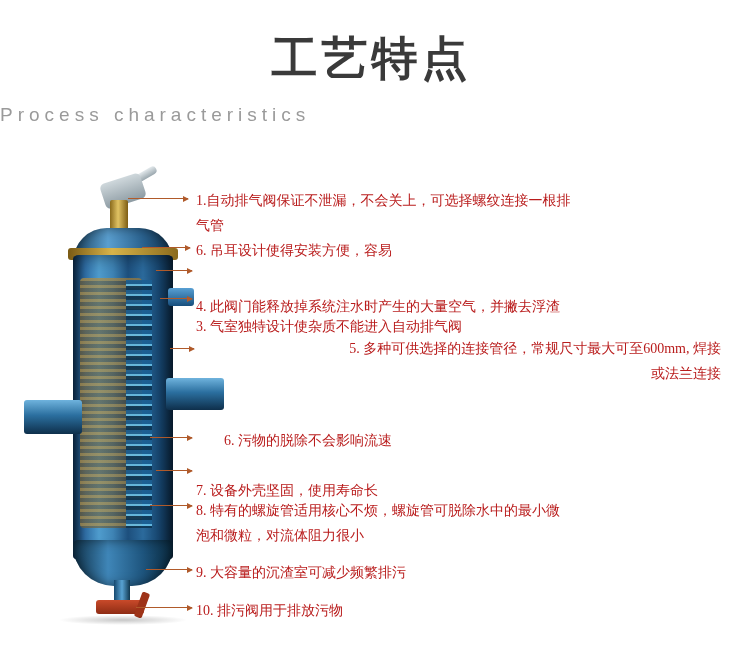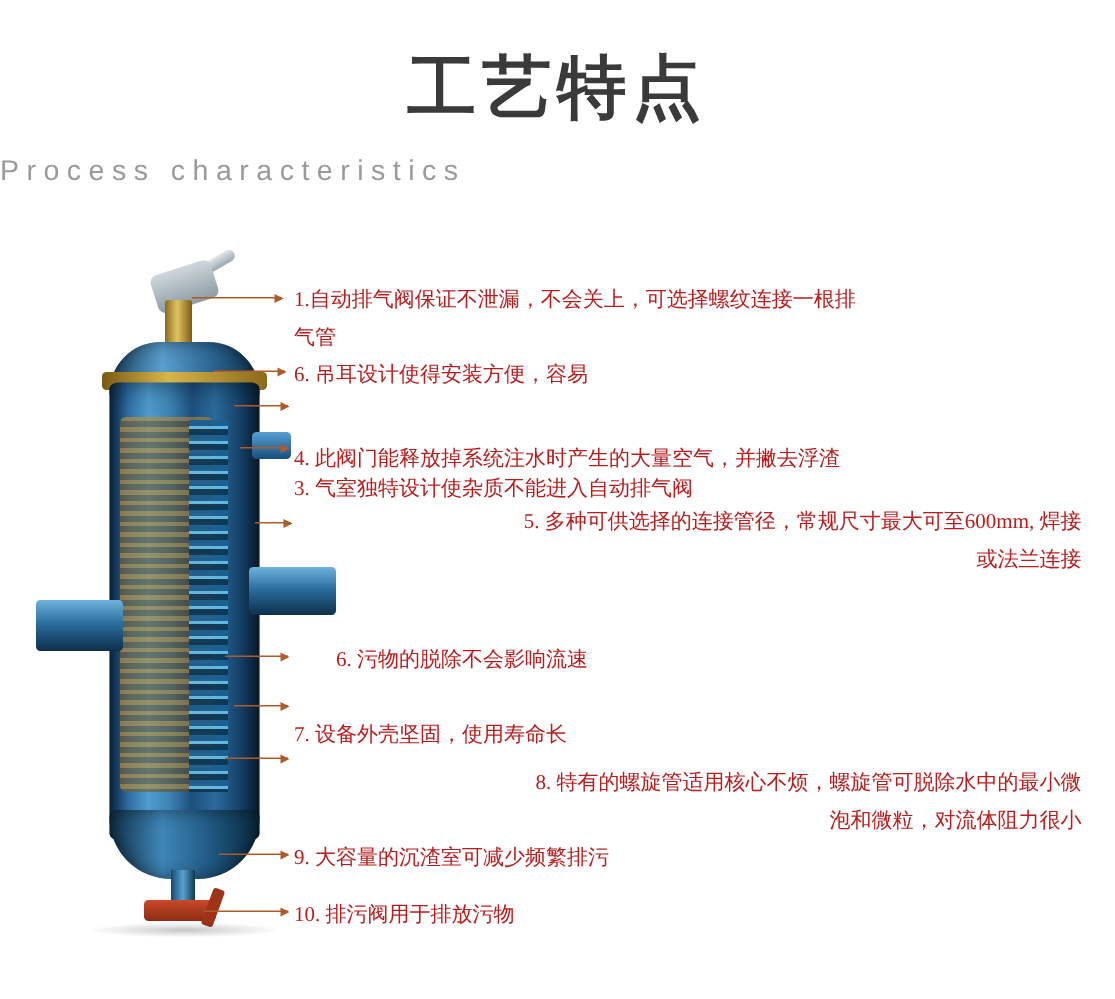--- a/index.html
+++ b/index.html
@@ -282,19 +282,19 @@
   <div class="features">
     <div class="feature" style="left:0px; top:10px; width:535px;">1.自动排气阀保证不泄漏，不会关上，可选择螺纹连接一根排
 气管</div>
     <div class="feature" style="left:0px; top:60px; width:420px;">6. 吊耳设计使得安装方便，容易</div>
     <div class="feature" style="left:0px; top:88px; width:470px;margin-top:48px;">3. 气室独特设计使杂质不能进入自动排气阀</div>
     <div class="feature" style="left:0px; top:116px; width:520px;">4. 此阀门能释放掉系统注水时产生的大量空气，并撇去浮渣</div>
     <div class="feature" style="left:0px; top:158px; width:525px;text-align:right;">5. 多种可供选择的连接管径，常规尺寸最大可至600mm, 焊接
 或法兰连接</div>
     <div class="feature" style="left:0px; top:250px; width:400px;margin-left:28px;">6. 污物的脱除不会影响流速</div>
     <div class="feature" style="left:0px; top:286px; width:400px;margin-top:14px;">7. 设备外壳坚固，使用寿命长</div>
-    <div class="feature" style="left:0px; top:332px; width:525px;text-align:right;">8. 特有的螺旋管适用核心不烦，螺旋管可脱除水中的最小微
+    <div class="feature" style="left:0px; top:320px; width:525px;">8. 特有的螺旋管适用核心不烦，螺旋管可脱除水中的最小微
 泡和微粒，对流体阻力很小</div>
     <div class="feature" style="left:0px; top:382px; width:470px;">9. 大容量的沉渣室可减少频繁排污</div>
     <div class="feature" style="left:0px; top:420px; width:420px;">10. 排污阀用于排放污物</div>
   </div>
 
 </div>
 
 </body></html>

